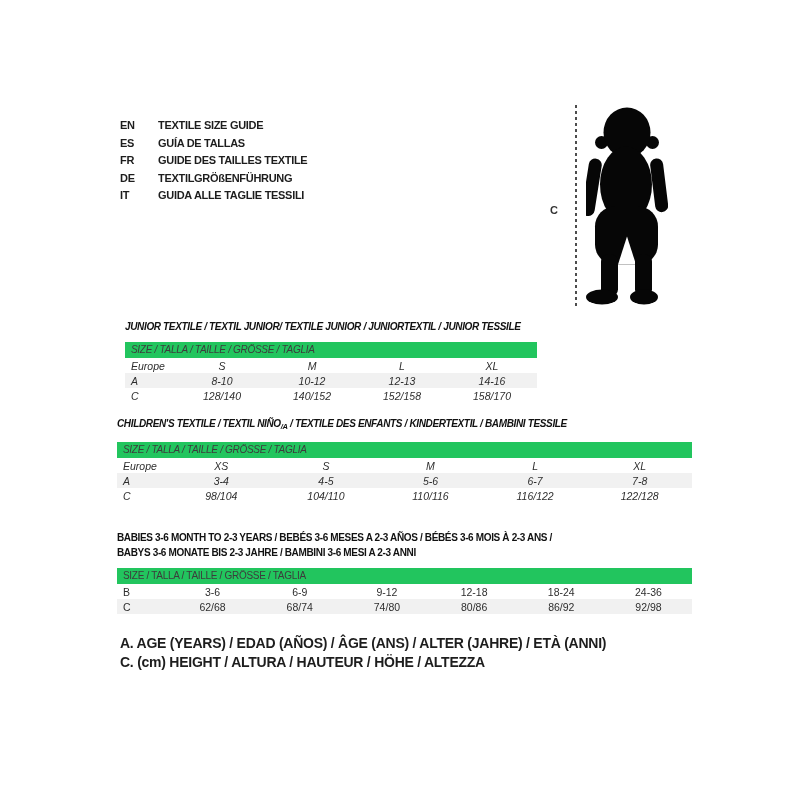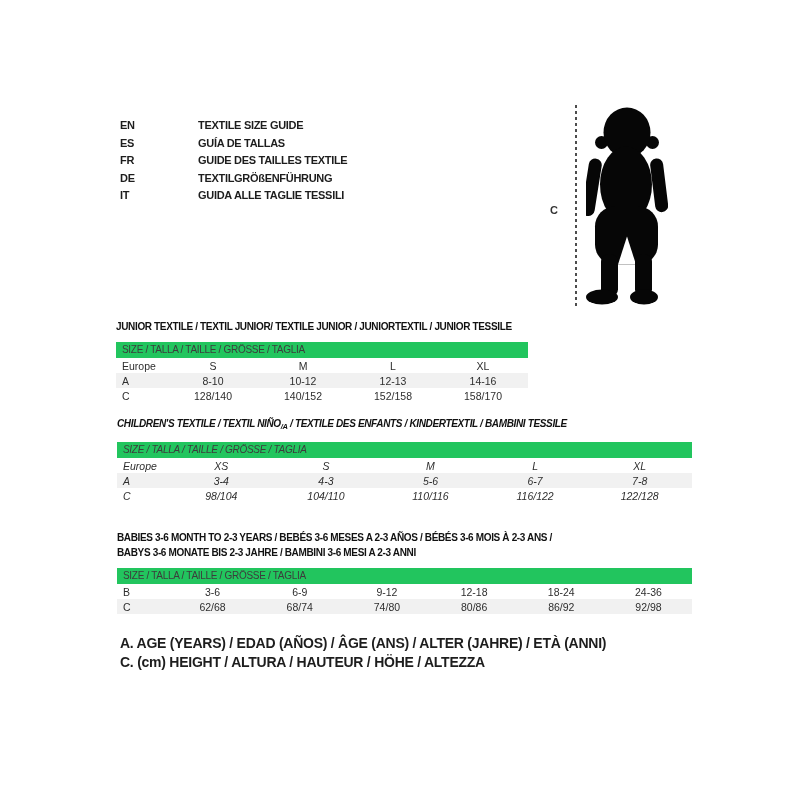--- a/index.html
+++ b/index.html
@@ -16,38 +16,37 @@
   
   #lang-block { left: 120px; top: 117px; }
   .lang-row {
     display: flex;
     line-height: 17.5px;
     font-size: 11px;
     font-weight: bold;
     letter-spacing: -0.3px;
     color: #1d1d1d;
     white-space: nowrap;
-    gap: 40px;
   }
   .lang-code { width: 38px; flex: 0 0 38px; }
 
   
   #measure-line {
     left: 575px; top: 105px; width: 2px; height: 203px;
     background: repeating-linear-gradient(to bottom, #4d4d4d 0 3px, transparent 3px 6px);
   }
   #measure-label {
     left: 550px; top: 204px;
     font-size: 11px; font-weight: bold; color: #333;
   }
   #baby-figure { left: 586px; top: 106px; width: 82px; height: 201px; }
 
   
   .tbl-block { position: absolute; }
-  #table-0 { left: 116px; top: 319px; width: 412px; }
+  #table-0 { left: 125px; top: 319px; width: 412px; font-style: italic; }
   #table-1 { left: 117px; top: 416px; width: 575px; font-style: italic; }
   #table-2 { left: 117px; top: 530px; width: 575px; }
 
   .tbl-title {
     font-weight: bold;
     font-size: 10px;
     letter-spacing: -0.35px;
     color: #111;
     line-height: 15px;
     margin-bottom: 8px;
@@ -167,21 +166,21 @@
       <div class="row-label">Europe</div>
       <div class="cell">XS</div>
       <div class="cell">S</div>
       <div class="cell">M</div>
       <div class="cell">L</div>
       <div class="cell">XL</div>
     </div>
     <div class="tbl-row shaded">
       <div class="row-label">A</div>
       <div class="cell">3-4</div>
-      <div class="cell">4-3</div>
+      <div class="cell">4-5</div>
       <div class="cell">5-6</div>
       <div class="cell">6-7</div>
       <div class="cell">7-8</div>
     </div>
     <div class="tbl-row">
       <div class="row-label">C</div>
       <div class="cell">98/104</div>
       <div class="cell">104/110</div>
       <div class="cell">110/116</div>
       <div class="cell">116/122</div>

